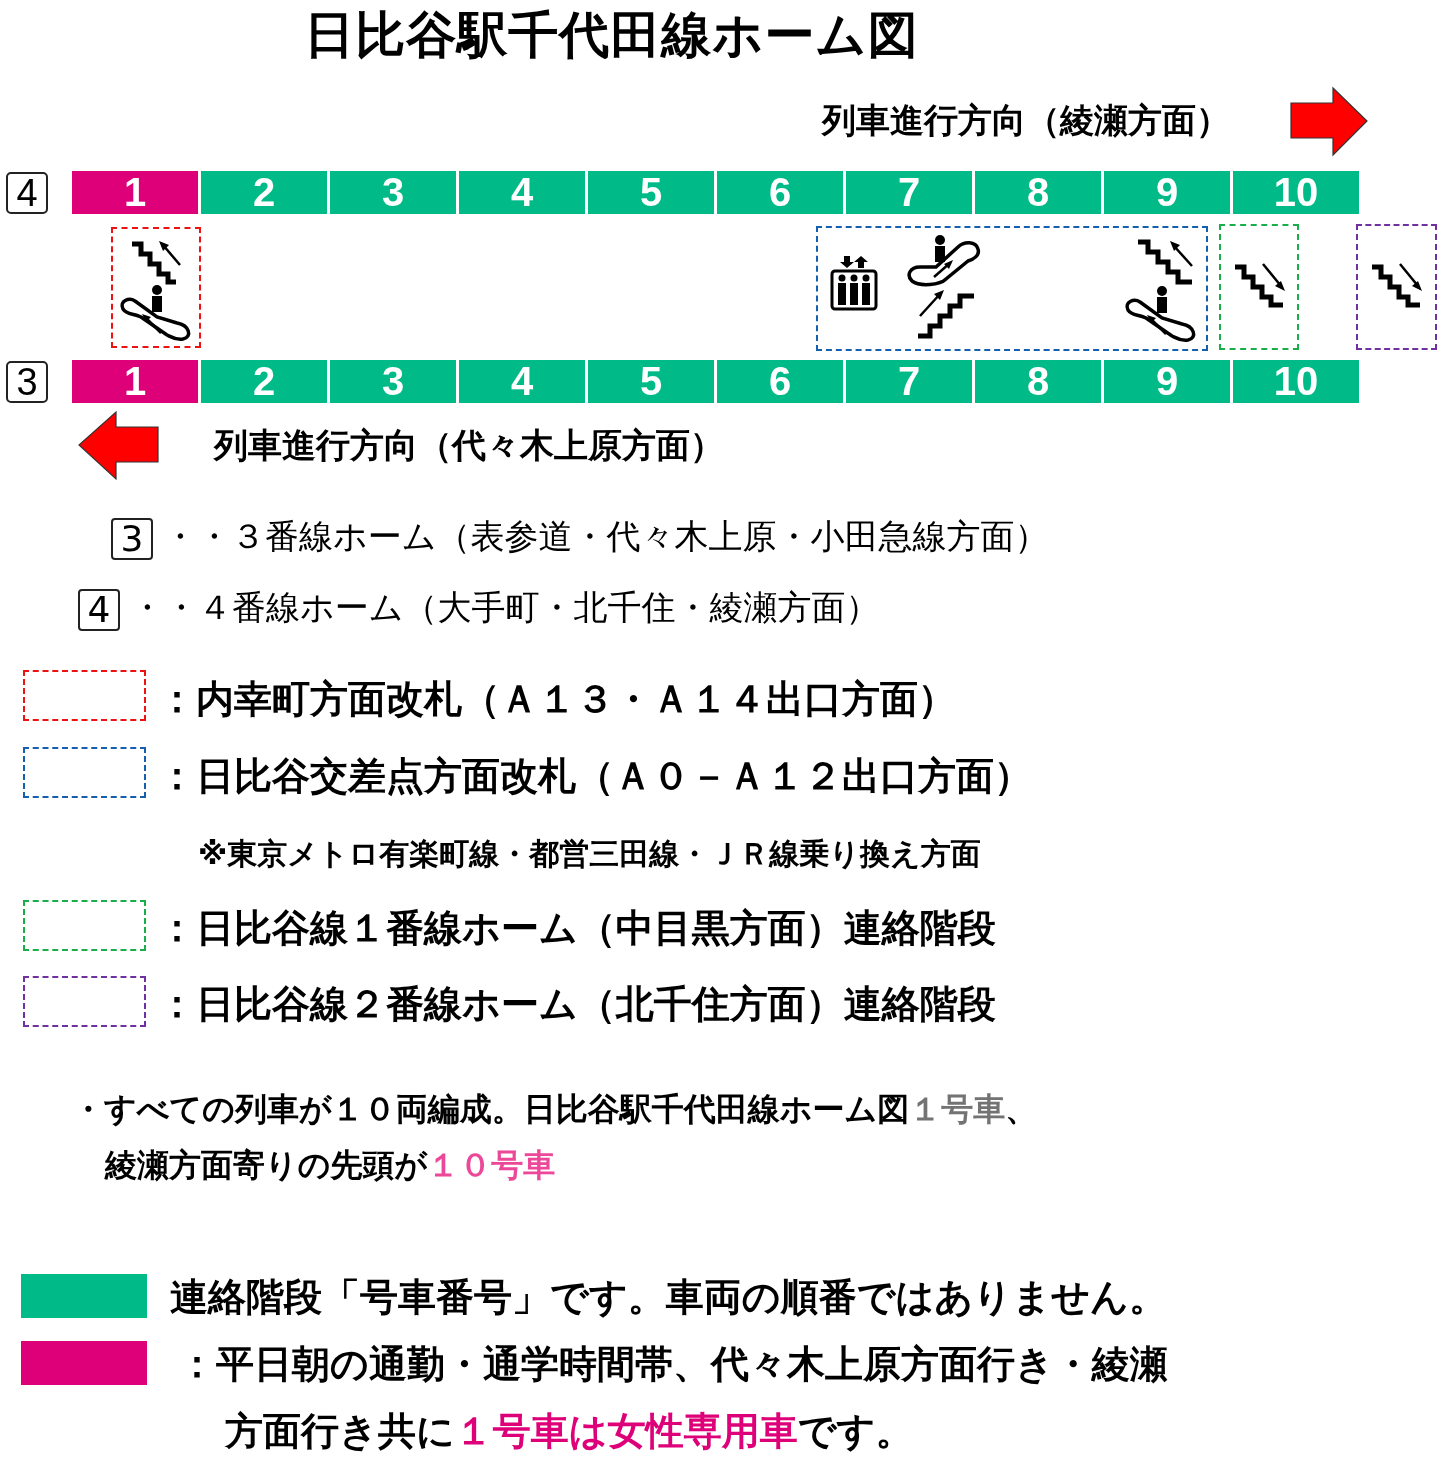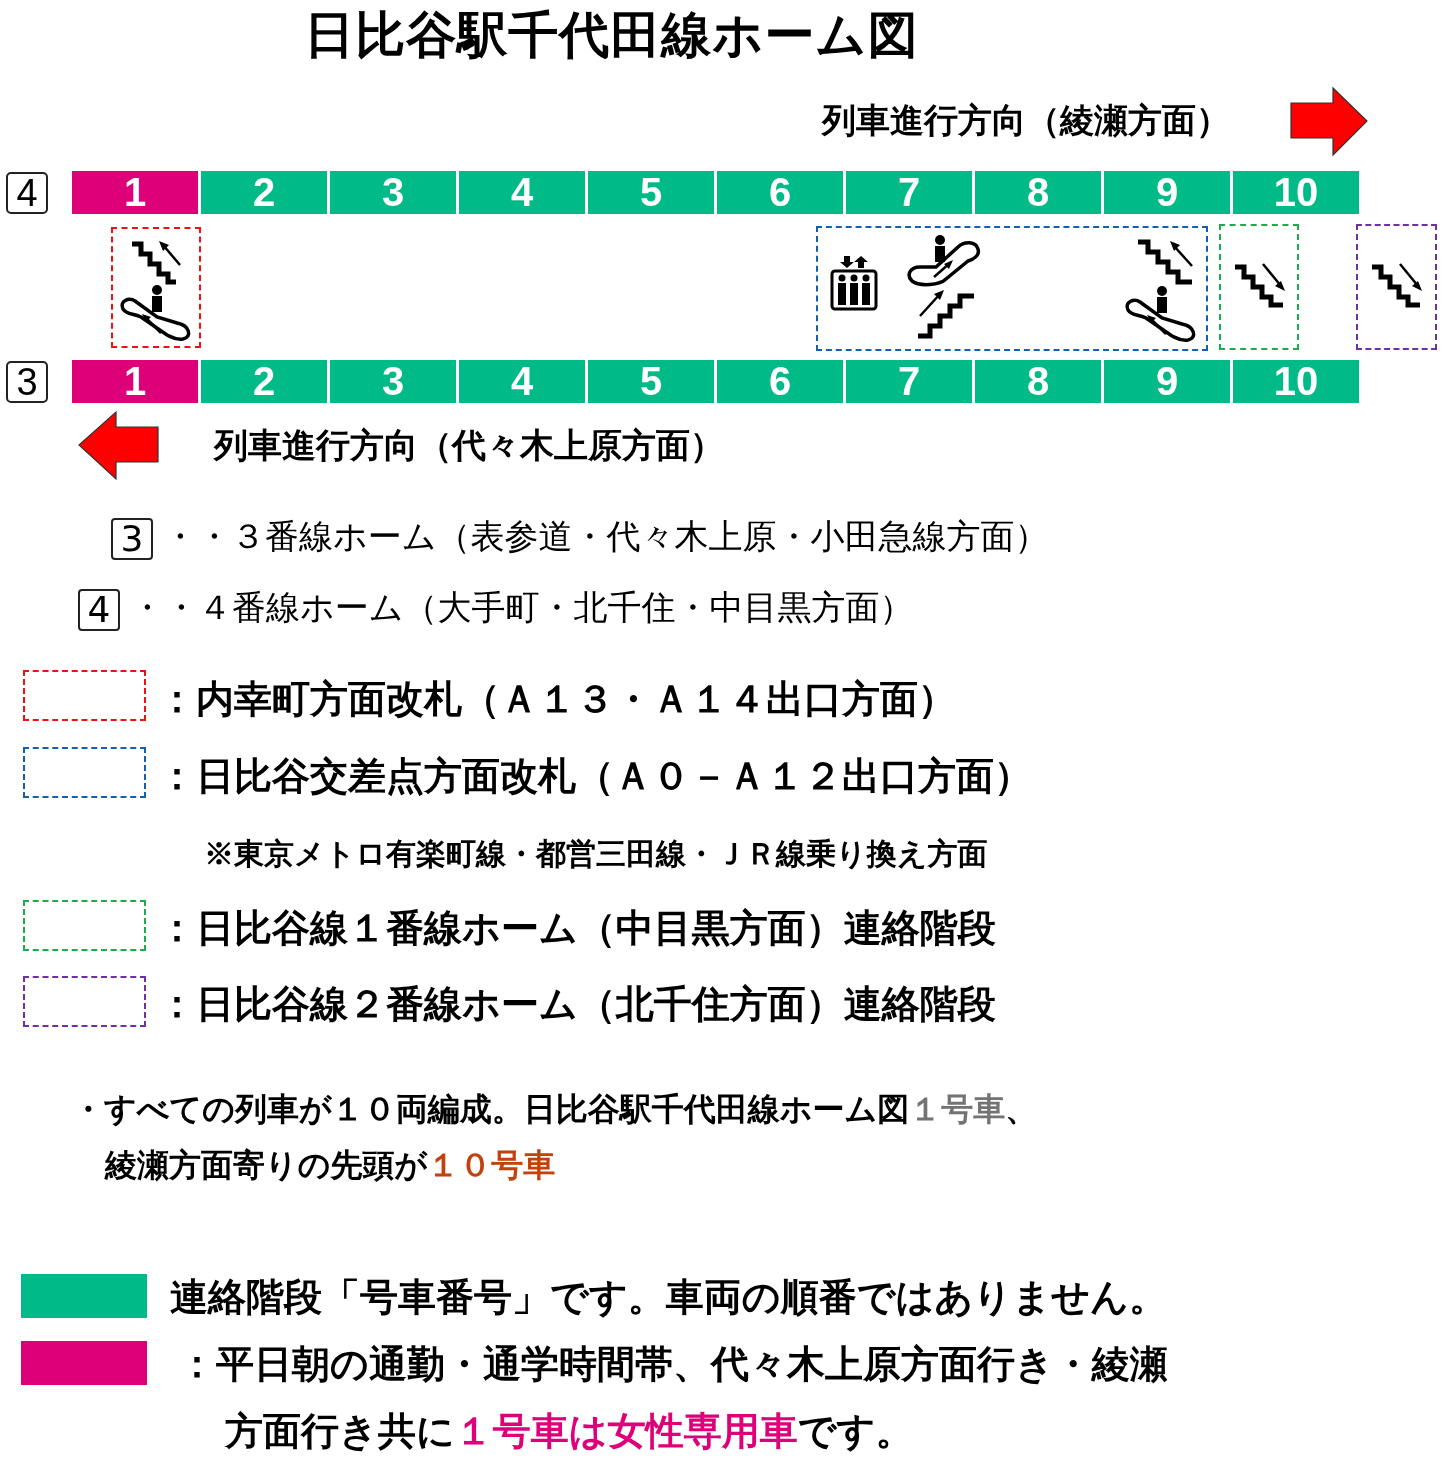--- a/index.html
+++ b/index.html
@@ -134,41 +134,41 @@
 
 <svg class="abs" style="left:76px; top:410px;" width="86" height="72">
   <polygon points="82,17 40,17 40,2 3,35 40,69 40,52 82,52" fill="#FF0000" stroke="#333" stroke-width="1.2"></polygon>
 </svg>
 <div class="abs dir-text" style="left:178px; top:423px;margin-left:36px;">列車進行方向（代々木上原方面）</div>
 
 <div class="abs legend-line" style="left:78px; top:514px;padding-left:33px;">
   <span class="pn">3</span><span>・・３番線ホーム（表参道・代々木上原・小田急線方面）</span>
 </div>
 <div class="abs legend-line" style="left:78px; top:585px;">
-  <span class="pn">4</span><span>・・４番線ホーム（大手町・北千住・中目黒方面）</span>
+  <span class="pn">4</span><span>・・４番線ホーム（大手町・北千住・綾瀬方面）</span>
 </div>
 
 <div class="abs dbox" style="left:23px; top:670px; width:123px; height:51px; border-color:#EE1111;"></div>
 <div class="abs bold-line" style="left:158px; top:674px;">：内幸町方面改札（Ａ１３・Ａ１４出口方面）</div>
 
 <div class="abs dbox" style="left:23px; top:747px; width:123px; height:51px; border-color:#1560AE;"></div>
 <div class="abs bold-line" style="left:158px; top:751px;">：日比谷交差点方面改札（Ａ０－Ａ１２出口方面）</div>
-<div class="abs note" style="left:204px; top:834px;font-family:Liberation Serif, serif;">※東京メトロ有楽町線・都営三田線・ＪＲ線乗り換え方面</div>
+<div class="abs note" style="left:198px; top:834px;">※東京メトロ有楽町線・都営三田線・ＪＲ線乗り換え方面</div>
 
 <div class="abs dbox" style="left:23px; top:900px; width:123px; height:51px; border-color:#1AAE4A;"></div>
 <div class="abs bold-line" style="left:158px; top:903px;">：日比谷線１番線ホーム（中目黒方面）連絡階段</div>
 
 <div class="abs dbox" style="left:23px; top:976px; width:123px; height:51px; border-color:#7030A0;"></div>
 <div class="abs bold-line" style="left:158px; top:979px;">：日比谷線２番線ホーム（北千住方面）連絡階段</div>
 
 <div class="abs note" style="left:72px; top:1088px; font-size:32px;">
   <span>・すべての列車が１０両編成。日比谷駅千代田線ホーム図</span><span style="color:#737373">１号車</span><span>、</span>
 </div>
 <div class="abs note" style="left:105px; top:1144px; font-size:32px;">
-  <span>綾瀬方面寄りの先頭が</span><span style="color:#c2410c">１０号車</span>
+  <span>綾瀬方面寄りの先頭が</span><span style="color:#ec4899">１０号車</span>
 </div>
 
 <div class="abs swatch" style="left:21px; top:1274px; background:#00BA87;"></div>
 <div class="abs bold-line" style="left:170px; top:1272px;">連絡階段「号車番号」です。車両の順番ではありません。</div>
 
 <div class="abs swatch" style="left:21px; top:1341px; background:#DD0078;"></div>
 <div class="abs bold-line" style="left:178px; top:1339px;text-align:center;">：平日朝の通勤・通学時間帯、代々木上原方面行き・綾瀬</div>
 <div class="abs bold-line" style="left:214px; top:1406px;margin-left:11px;">
   <span>方面行き共に</span><span style="color:#DD0078">１号車は女性専用車</span><span>です。</span>
 </div>

